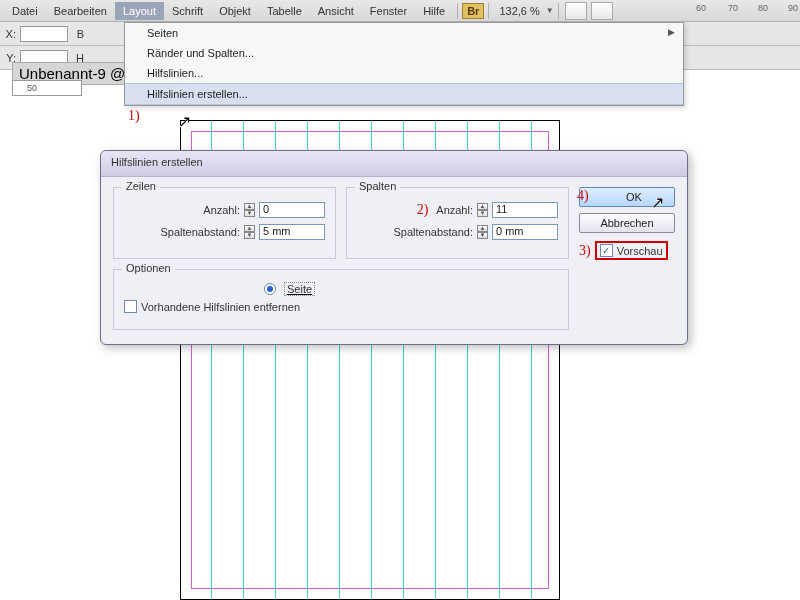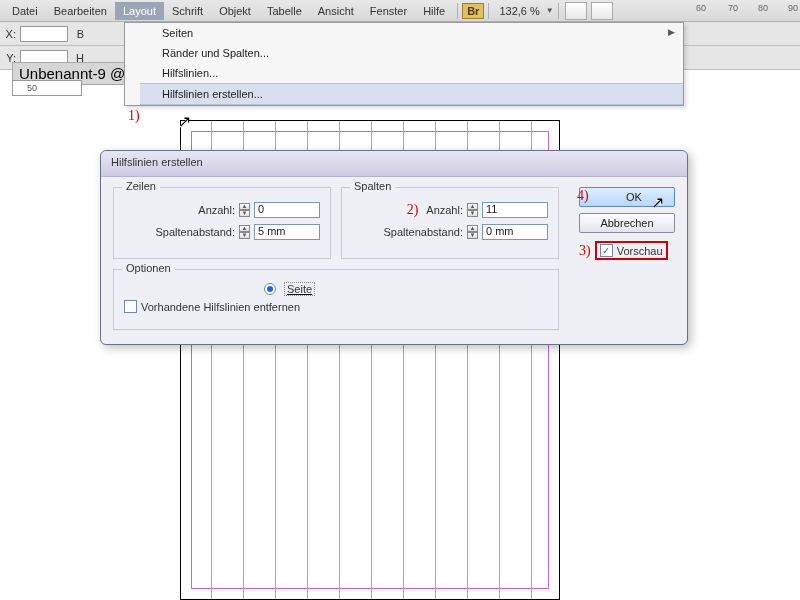--- a/index.html
+++ b/index.html
@@ -21,37 +21,37 @@
   .xylabel { width:12px; text-align:right; color:#333; }
   .nfield { width:48px; height:16px; border:1px solid #999; background:#fff; }
 
   
   .ruler-h { position:absolute; top:46px; left:0; right:0; height:20px; background:#f0f0f0; border-bottom:1px solid #bbb; }
   .rtick { position:absolute; top:0; font-size:9px; color:#666; }
   .tab { position:absolute; top:62px; left:12px; background:#d6d6d6; border:1px solid #aaa; padding:2px 6px; font-size:15px; }
   .mini-ruler { position:absolute; top:80px; left:12px; width:70px; height:16px; background:#fff; border:1px solid #999; font-size:9px; padding-left:14px; line-height:14px; color:#555;}
 
   
-  .dropdown { position:absolute; top:22px; left:124px; width:560px; background:#f7f7f7; border:1px solid #9a9a9a; box-shadow:2px 2px 4px rgba(0,0,0,.15);padding-left:15px; }
+  .dropdown { position:absolute; top:22px; left:124px; width:560px; background:#f7f7f7; border:1px solid #9a9a9a; box-shadow:2px 2px 4px rgba(0,0,0,.15); }
   .dropdown .ditem { padding:4px 22px; color:#222; position:relative; }
   .dropdown .ditem .arrow { position:absolute; right:8px; top:4px; font-size:9px; color:#555;}
   .dropdown .ditem.hl { background:#d8e0f0; border-top:1px solid #b8c4da; border-bottom:1px solid #b8c4da; }
 
   
   .anno { position:absolute; color:#d40000; font-size:14px; font-family:Georgia,serif; }
 
   
   .page { position:absolute; top:120px; left:180px; width:380px; height:480px; background:#fff; border:1px solid #000; }
   .margin { position:absolute; inset:10px; border:1px solid #d060d0; }
   .guide { position:absolute; top:0; bottom:0; width:1px; background:#3cd6d6; }
 
   
   .dialog { position:absolute; top:150px; left:100px; width:588px; border:1px solid #6a6f8a; border-radius:6px; background:#efeff6; box-shadow:3px 3px 10px rgba(0,0,0,.25); }
   .dlg-title { height:26px; background:linear-gradient(#e8e6f4,#cfcbe4); border-bottom:1px solid #b6b2cc; border-radius:6px 6px 0 0; padding:5px 10px; color:#333; }
-  .dlg-body { padding:10px 12px 14px 12px; display:flex; gap:20px; }
+  .dlg-body { padding:10px 12px 14px 12px; display:flex; gap:10px; }
   .colmain { flex:1; display:flex; gap:10px; flex-direction:column;}
   .row2 { display:flex; gap:10px;}
   .group { flex:1; border:1px solid #c9c9d4; padding:8px 10px 12px 10px; position:relative; background:#efeff6;}
   .group .glegend { position:absolute; top:-8px; left:8px; background:#efeff6; padding:0 4px; color:#333;}
   .frow { display:flex; align-items:center; justify-content:flex-end; gap:4px; margin:6px 0;}
   .flabel { color:#333; }
   .spin { display:flex; flex-direction:column; }
   .spin div { width:11px; height:7px; border:1px solid #888; background:linear-gradient(#fff,#ddd); font-size:6px; line-height:5px; text-align:center; color:#556;}
   .numinput { width:66px; height:16px; border:1px solid #7a97bd; background:#fff; padding:0 3px; color:#222;}
   .btns { width:96px; display:flex; flex-direction:column; gap:6px; align-items:stretch;}

